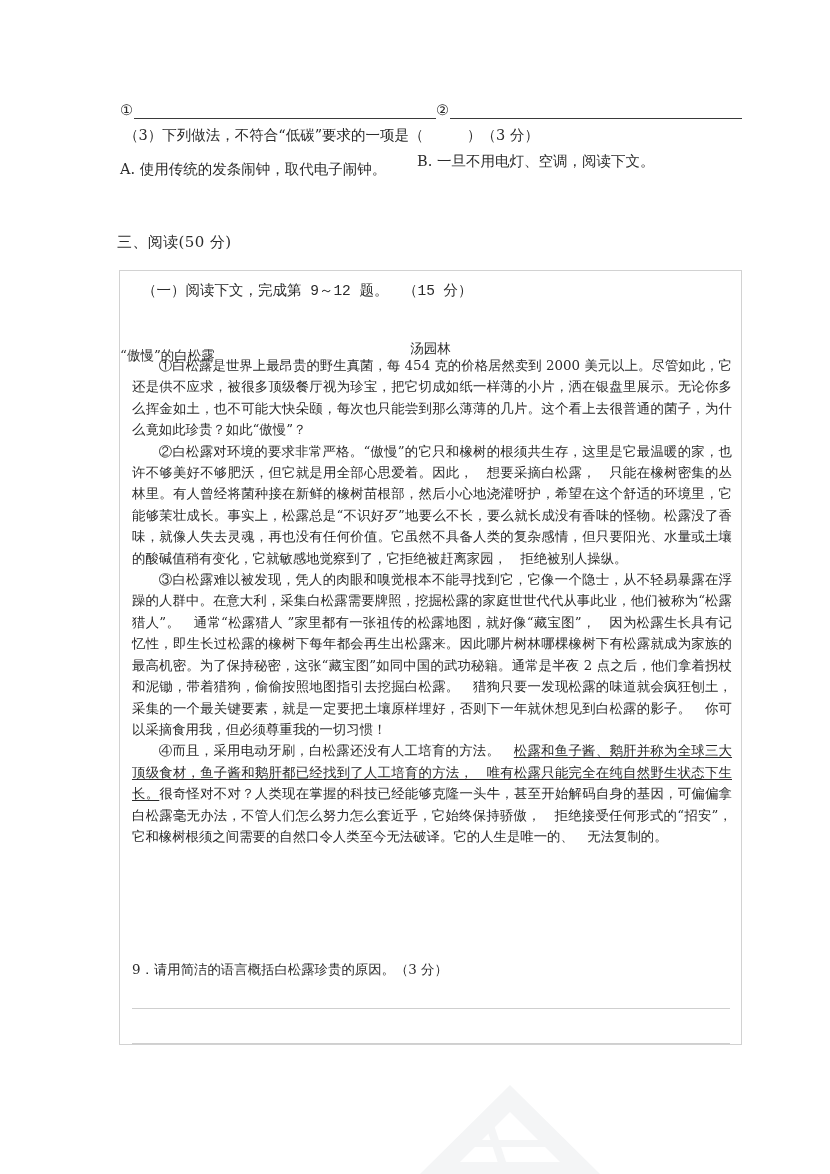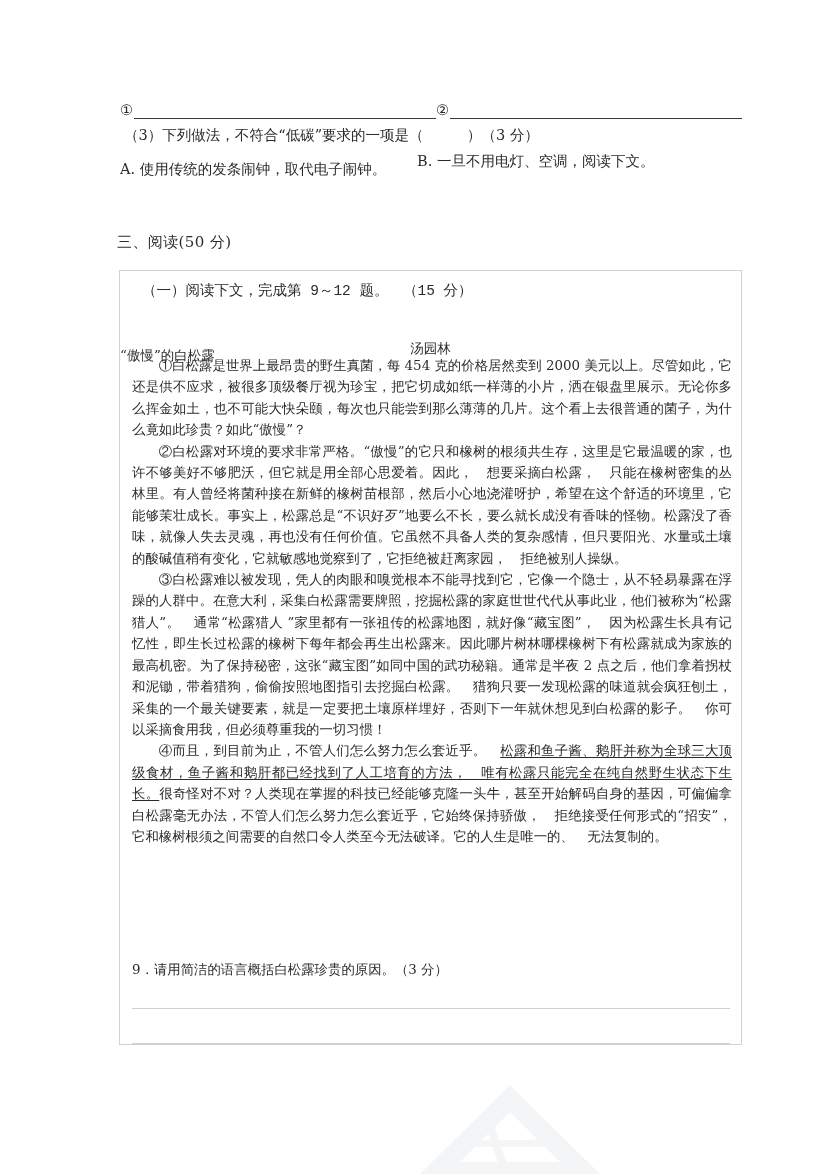--- a/index.html
+++ b/index.html
@@ -231,21 +231,21 @@
 
     <div class="sub-head">（一）阅读下文，完成第 9～12 题。　（15 分）</div>
 
     <div class="art-title">“傲慢”的白松露</div>
     <div class="art-author">汤园林</div>
 
     <div class="body-text">
       <p>①白松露是世界上最昂贵的野生真菌，每 454 克的价格居然卖到 2000 美元以上。尽管如此，它还是供不应求，被很多顶级餐厅视为珍宝，把它切成如纸一样薄的小片，洒在银盘里展示。无论你多么挥金如土，也不可能大快朵颐，每次也只能尝到那么薄薄的几片。这个看上去很普通的菌子，为什么竟如此珍贵？如此“傲慢”？</p>
       <p>②白松露对环境的要求非常严格。“傲慢”的它只和橡树的根须共生存，这里是它最温暖的家，也许不够美好不够肥沃，但它就是用全部心思爱着。因此，　想要采摘白松露，　只能在橡树密集的丛林里。有人曾经将菌种接在新鲜的橡树苗根部，然后小心地浇灌呀护，希望在这个舒适的环境里，它能够茉壮成长。事实上，松露总是“不识好歹”地要么不长，要么就长成没有香味的怪物。松露没了香味，就像人失去灵魂，再也没有任何价值。它虽然不具备人类的复杂感情，但只要阳光、水量或土壤的酸碱值稍有变化，它就敏感地觉察到了，它拒绝被赶离家园，　拒绝被别人操纵。</p>
       <p>③白松露难以被发现，凭人的肉眼和嗅觉根本不能寻找到它，它像一个隐士，从不轻易暴露在浮躁的人群中。在意大利，采集白松露需要牌照，挖掘松露的家庭世世代代从事此业，他们被称为“松露猎人”。　通常“松露猎人 ”家里都有一张祖传的松露地图，就好像“藏宝图”，　因为松露生长具有记忆性，即生长过松露的橡树下每年都会再生出松露来。因此哪片树林哪棵橡树下有松露就成为家族的最高机密。为了保持秘密，这张“藏宝图”如同中国的武功秘籍。通常是半夜 2 点之后，他们拿着拐杖和泥锄，带着猎狗，偷偷按照地图指引去挖掘白松露。　猎狗只要一发现松露的味道就会疯狂刨土，采集的一个最关键要素，就是一定要把土壤原样埋好，否则下一年就休想见到白松露的影子。　你可以采摘食用我，但必须尊重我的一切习惯！</p>
-      <p><span>④而且，到目前为止，不管人们怎么努力怎么套近乎。　</span><span class="u-line">松露和鱼子酱、鹅肝并称为全球三大顶级食材，鱼子酱和鹅肝都已经找到了人工培育的方法，　唯有松露只能完全在纯自然野生状态下生长。</span><span>很奇怪对不对？人类现在掌握的科技已经能够克隆一头牛，甚至开始解码自身的基因，可偏偏拿白松露毫无办法，不管人们怎么努力怎么套近乎，它始终保持骄傲，　拒绝接受任何形式的“招安”，它和橡树根须之间需要的自然口令人类至今无法破译。它的人生是唯一的、　无法复制的。</span></p>
+      <p><span>④而且，采用电动牙刷，白松露还没有人工培育的方法。　</span><span class="u-line">松露和鱼子酱、鹅肝并称为全球三大顶级食材，鱼子酱和鹅肝都已经找到了人工培育的方法，　唯有松露只能完全在纯自然野生状态下生长。</span><span>很奇怪对不对？人类现在掌握的科技已经能够克隆一头牛，甚至开始解码自身的基因，可偏偏拿白松露毫无办法，不管人们怎么努力怎么套近乎，它始终保持骄傲，　拒绝接受任何形式的“招安”，它和橡树根须之间需要的自然口令人类至今无法破译。它的人生是唯一的、　无法复制的。</span></p>
     </div>
 
     <div class="q9">9．请用简洁的语言概括白松露珍贵的原因。（3 分）</div>
 
     <div class="ans-line l1"></div>
     <div class="ans-line l2"></div>
 
   </div>
 </div>
 

